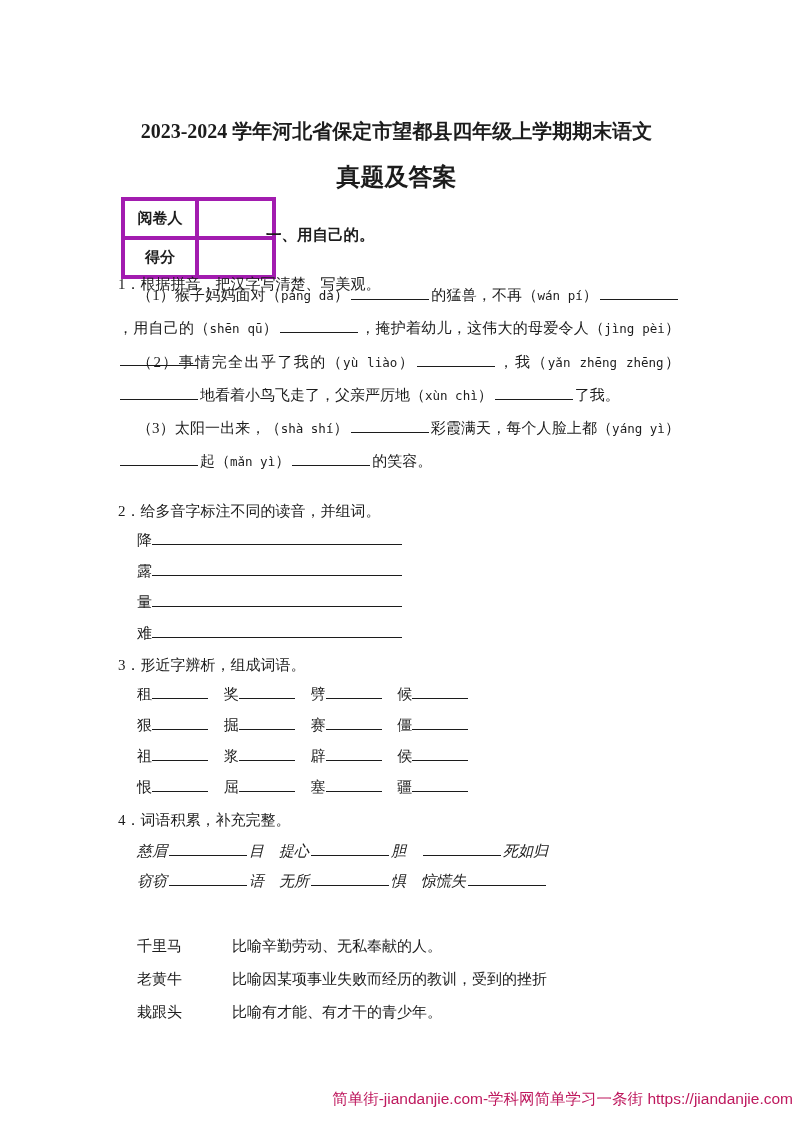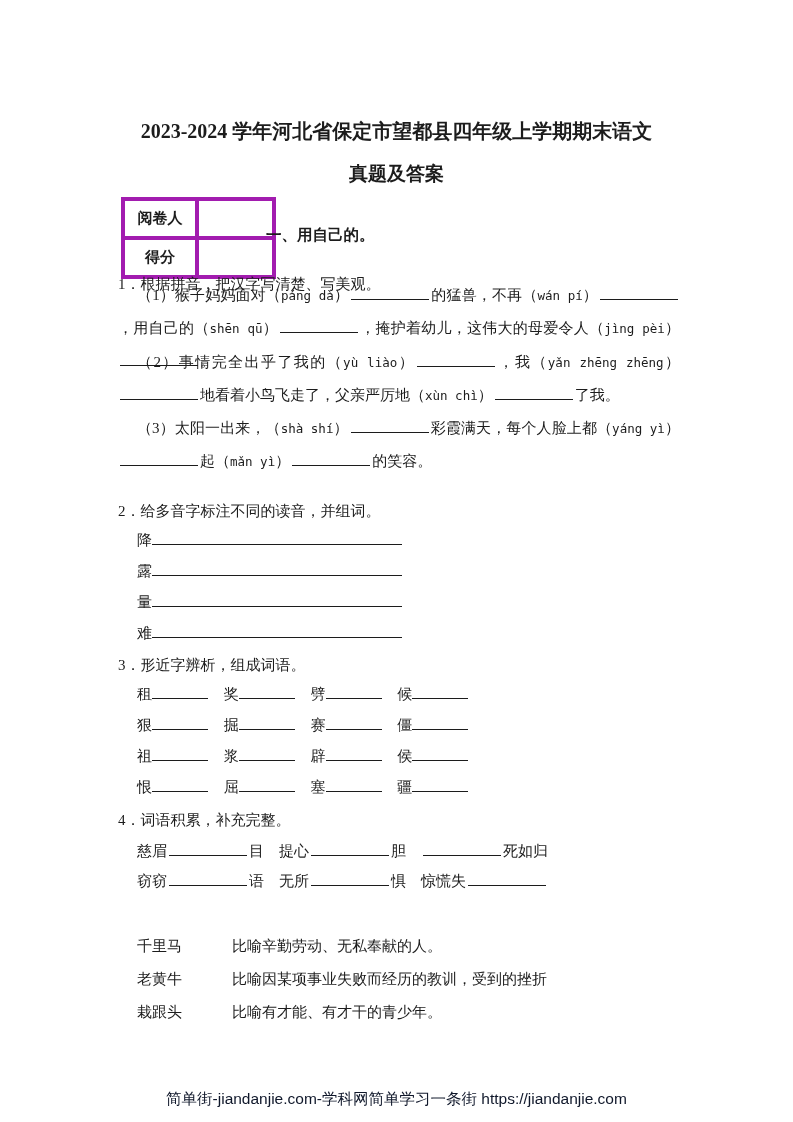--- a/index.html
+++ b/index.html
@@ -8,21 +8,21 @@
     width:793px;
     height:1122px;
     background:#ffffff;
     font-family:"Liberation Serif","DejaVu Serif",serif;
     color:#1c1c1c;
     overflow:hidden;
   }
   .abs{position:absolute;margin-top:20px;}
   
   .title-line1{top:98px;left:0;width:793px;text-align:center;font-size:20px;font-weight:bold;}
-  .title-line2{top:141px;left:0;width:793px;text-align:center;font-size:19px;font-weight:bold;}
+  .title-line2{top:141px;left:0;width:793px;text-align:center;font-size:24px;font-weight:bold;}
   
   .score-table{top:177px;left:121px;border-collapse:collapse;}
   .score-table td{border:4px solid #a21caf;height:35px;padding:0;}
   .score-table td.lbl{width:70px;text-align:center;font-weight:bold;font-size:15px;}
   .score-table td.val{width:73px;}
   
   .sec1-heading{top:205px;left:266px;font-size:15.5px;font-weight:bold;}
   
   .block{left:118px;width:562px;font-size:15px;line-height:33px;}
   .q-heading{font-size:15px;line-height:24px;}
@@ -35,21 +35,21 @@
   
   .grid-row{padding-left:19px;line-height:31px;height:31px;}
   .grid-cell{display:inline-block;margin-right:12px;}
   .u-short{display:inline-block;width:56px;height:14px;border-bottom:1px solid #1c1c1c;}
   
   .fill-row{padding-left:19px;line-height:30px;height:30px;}
   
   .match-row{padding-left:19px;line-height:33px;height:33px;}
   .match-term{display:inline-block;width:95px;}
   
-  .footer{top:1069px;left:0;width:793px;text-align:center;font-size:15.5px;color:#0f172a;
+  .footer{top:1069px;left:0;width:793px;text-align:right;font-size:15.5px;color:#be185d;
     font-family:"Liberation Sans","DejaVu Sans",sans-serif;}
 </style>
 </head>
 <body>
 
 <div class="page">
 
   <div class="abs title-line1">2023-2024 学年河北省保定市望都县四年级上学期期末语文</div>
   <div class="abs title-line2">真题及答案</div>
 
@@ -103,21 +103,21 @@
     </div>
     <div class="grid-row">
       <span class="grid-cell"><span>恨</span><span class="u-short"></span></span>
       <span class="grid-cell"><span>屈</span><span class="u-short"></span></span>
       <span class="grid-cell"><span>塞</span><span class="u-short"></span></span>
       <span class="grid-cell"><span>疆</span><span class="u-short"></span></span>
     </div>
   </div>
 
   <div class="abs block q-heading" style="top:788px;">4．词语积累，补充完整。</div>
-  <div class="abs block" style="top:816px;">
+  <div class="abs block" style="top:816px;font-style:italic;">
     <div class="fill-row"><span>慈眉</span><span class="blank" style="width: 78px;"></span><span>目　提心</span><span class="blank" style="width: 78px;"></span><span>胆　</span><span class="blank" style="width: 78px;"></span><span>死如归</span></div>
     <div class="fill-row"><span>窃窃</span><span class="blank" style="width: 78px;"></span><span>语　无所</span><span class="blank" style="width: 78px;"></span><span>惧　惊慌失</span><span class="blank" style="width: 78px;"></span></div>
   </div>
 
   <div class="abs block" style="top:910px;">
     <div class="match-row">
       <span class="match-term">千里马</span><span>比喻辛勤劳动、无私奉献的人。</span>
     </div>
     <div class="match-row">
       <span class="match-term">老黄牛</span><span>比喻因某项事业失败而经历的教训，受到的挫折</span>

